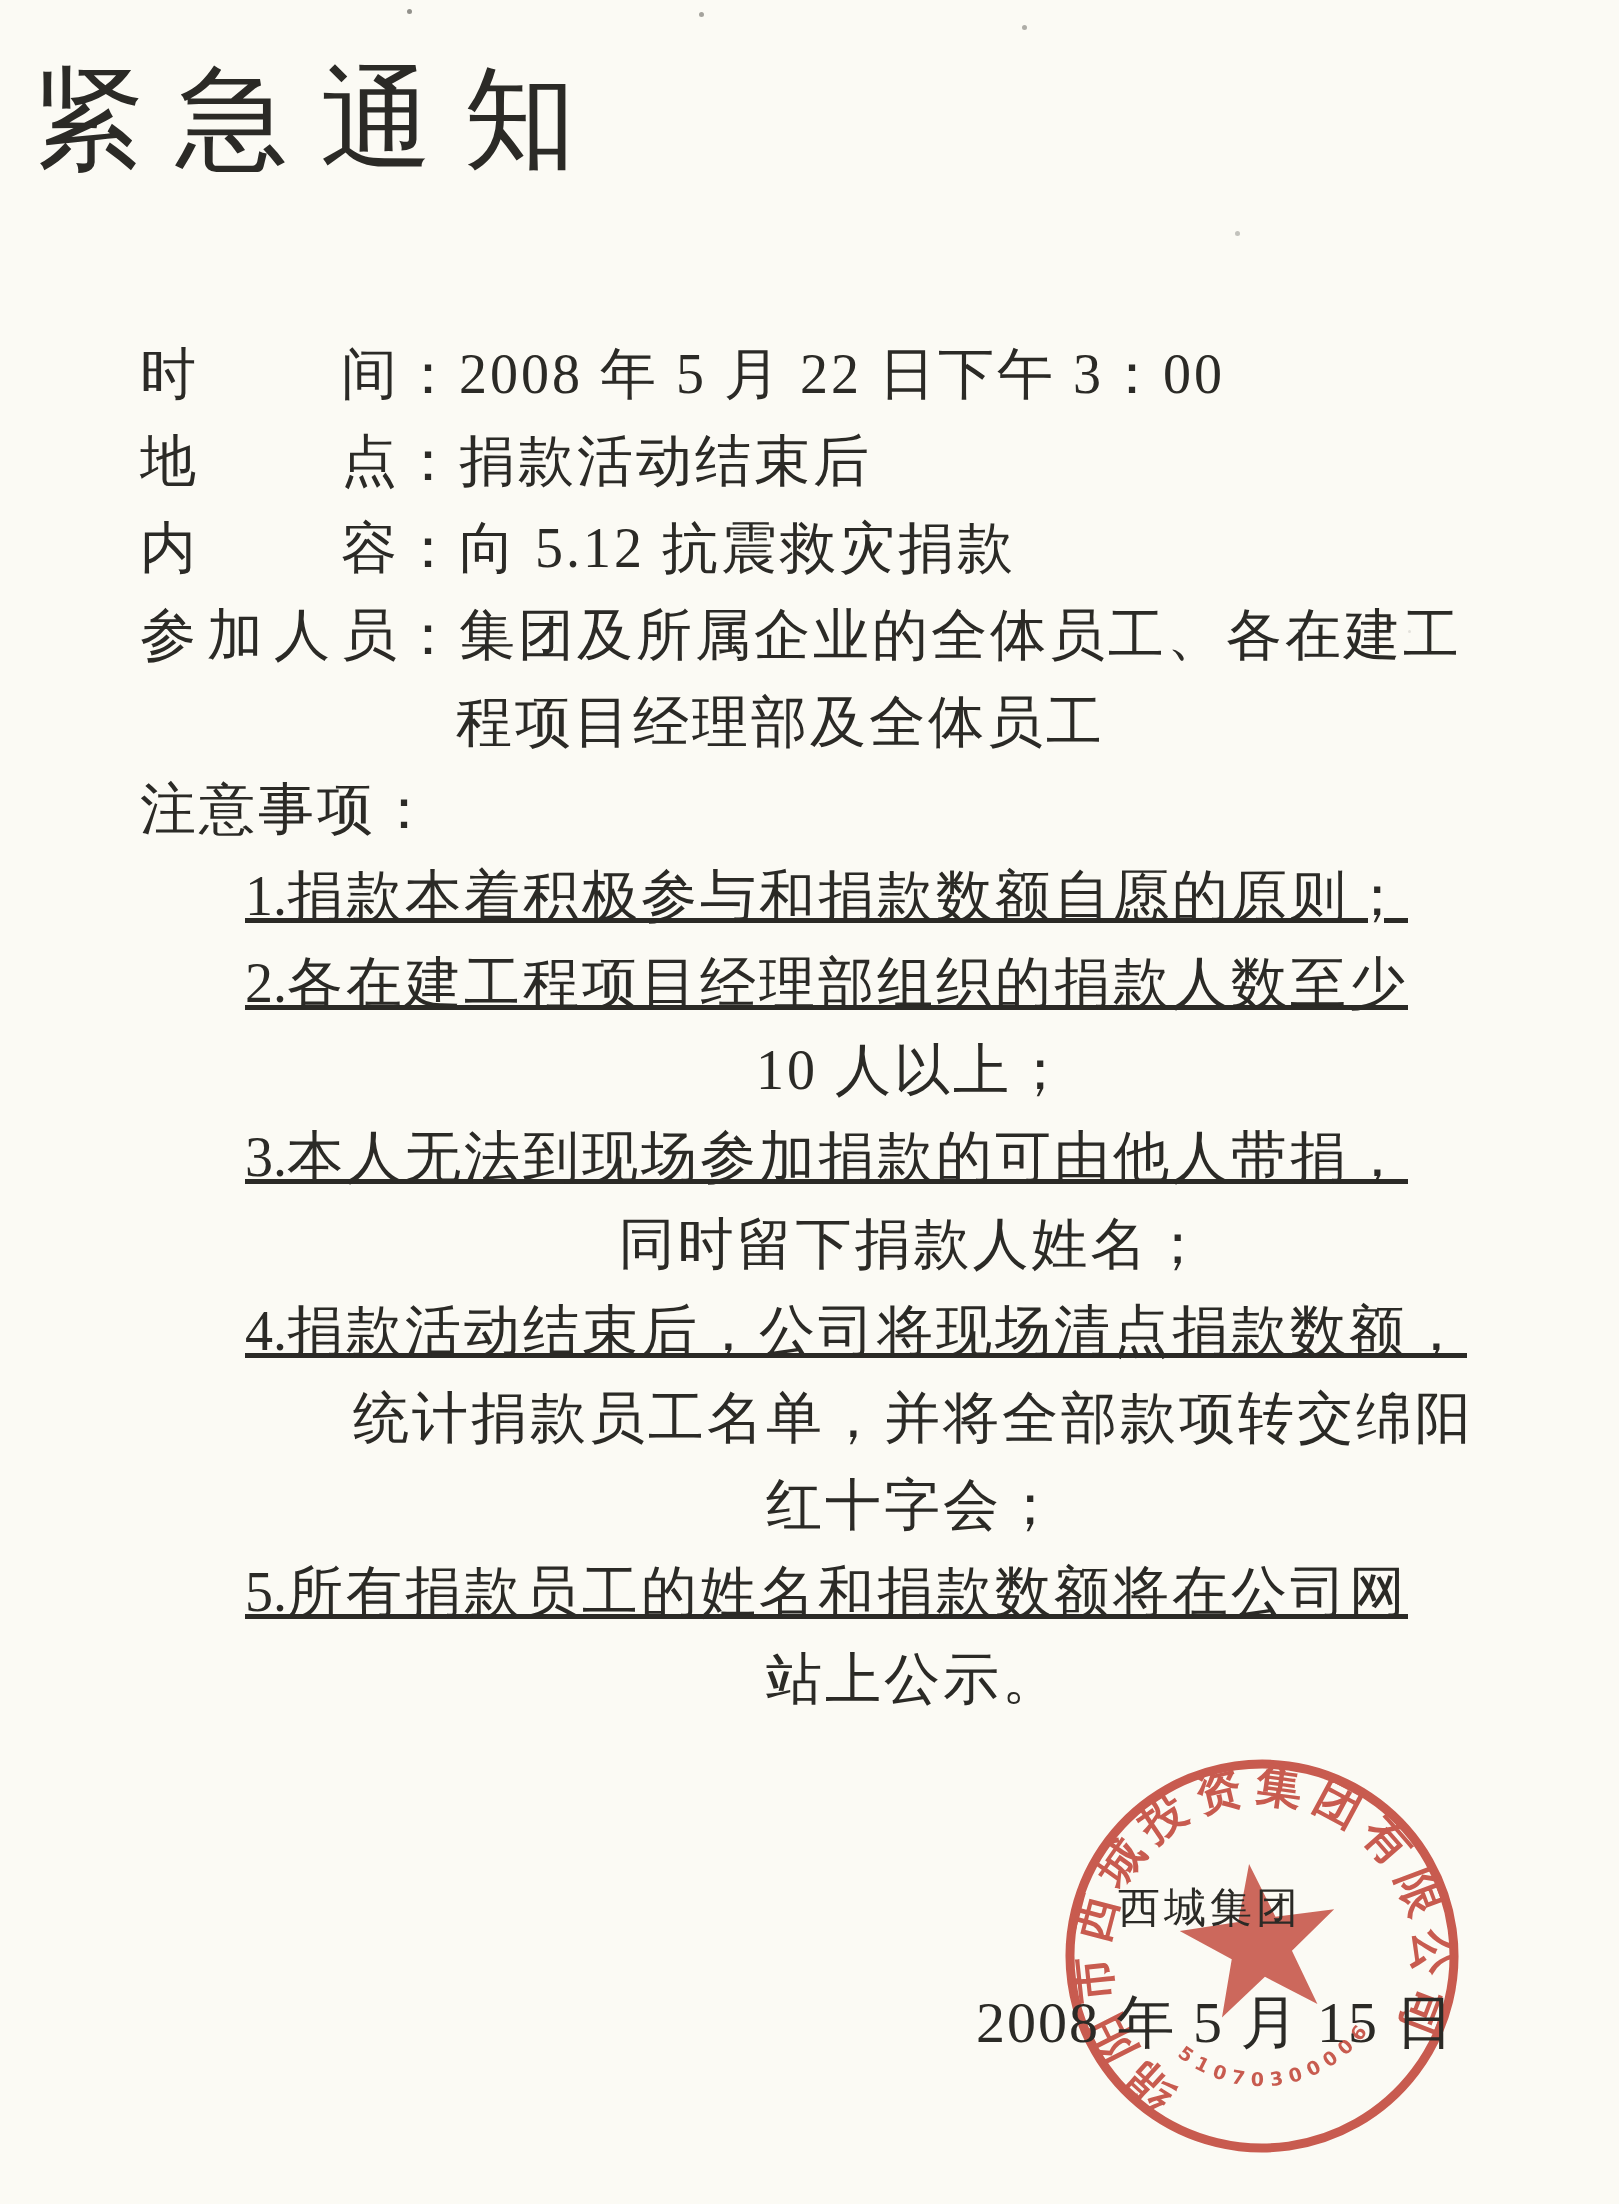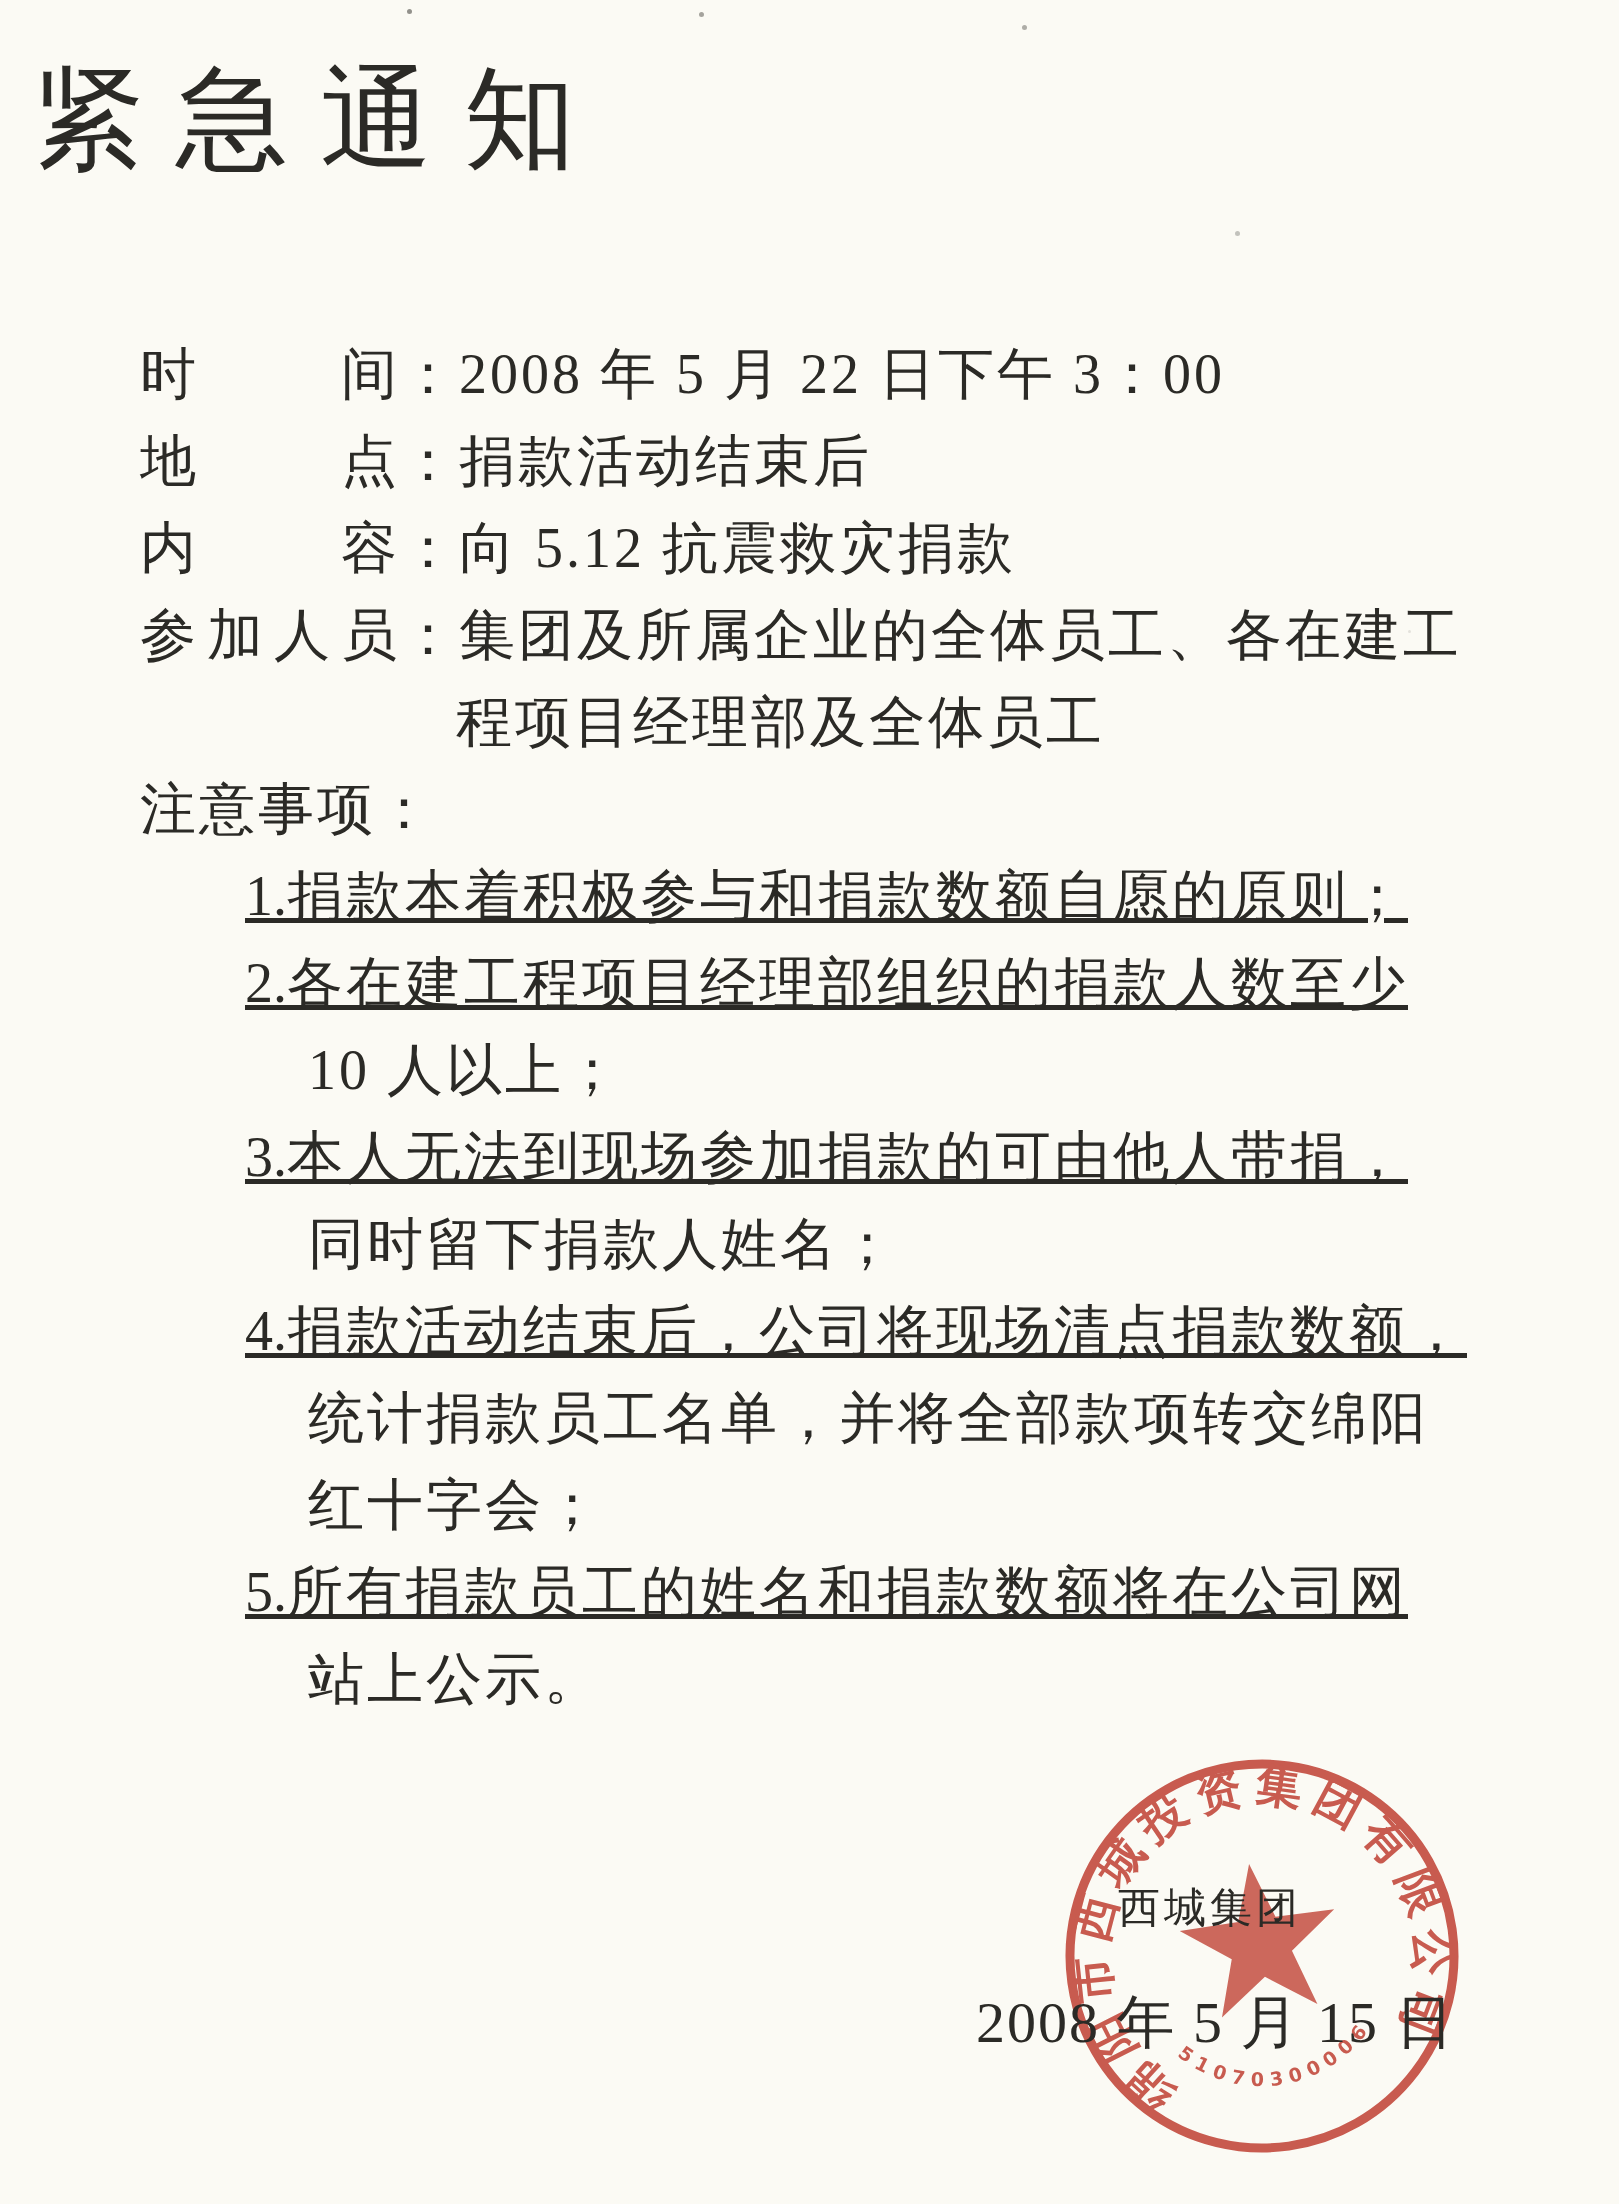--- a/index.html
+++ b/index.html
@@ -44,21 +44,21 @@
   .mcolon{flex:0 0 56px;}
   .mcont{padding-left:316px;white-space:nowrap;}
   .notes{
     margin:0 100px 0 140px;
     font-size:56px;
     letter-spacing:3px;
     line-height:87px;
   }
   .notes-heading{white-space:nowrap;}
   .note-first{padding-left:105px;white-space:nowrap;text-decoration:underline;}
-  .note-cont{padding-left:168px;white-space:nowrap;}
+  .note-cont{padding-left:168px;white-space:nowrap;text-align:center;}
   .note-num{letter-spacing:0;}
   .sign-company{
     position:absolute;left:1118px;top:1848px;
     font-size:42px;letter-spacing:4px;z-index:3;white-space:nowrap;margin-top:32px;
   }
   .sign-date{
     position:absolute;left:976px;top:1984px;
     font-size:58px;letter-spacing:2px;z-index:3;white-space:nowrap;
   }
   .stamp{

